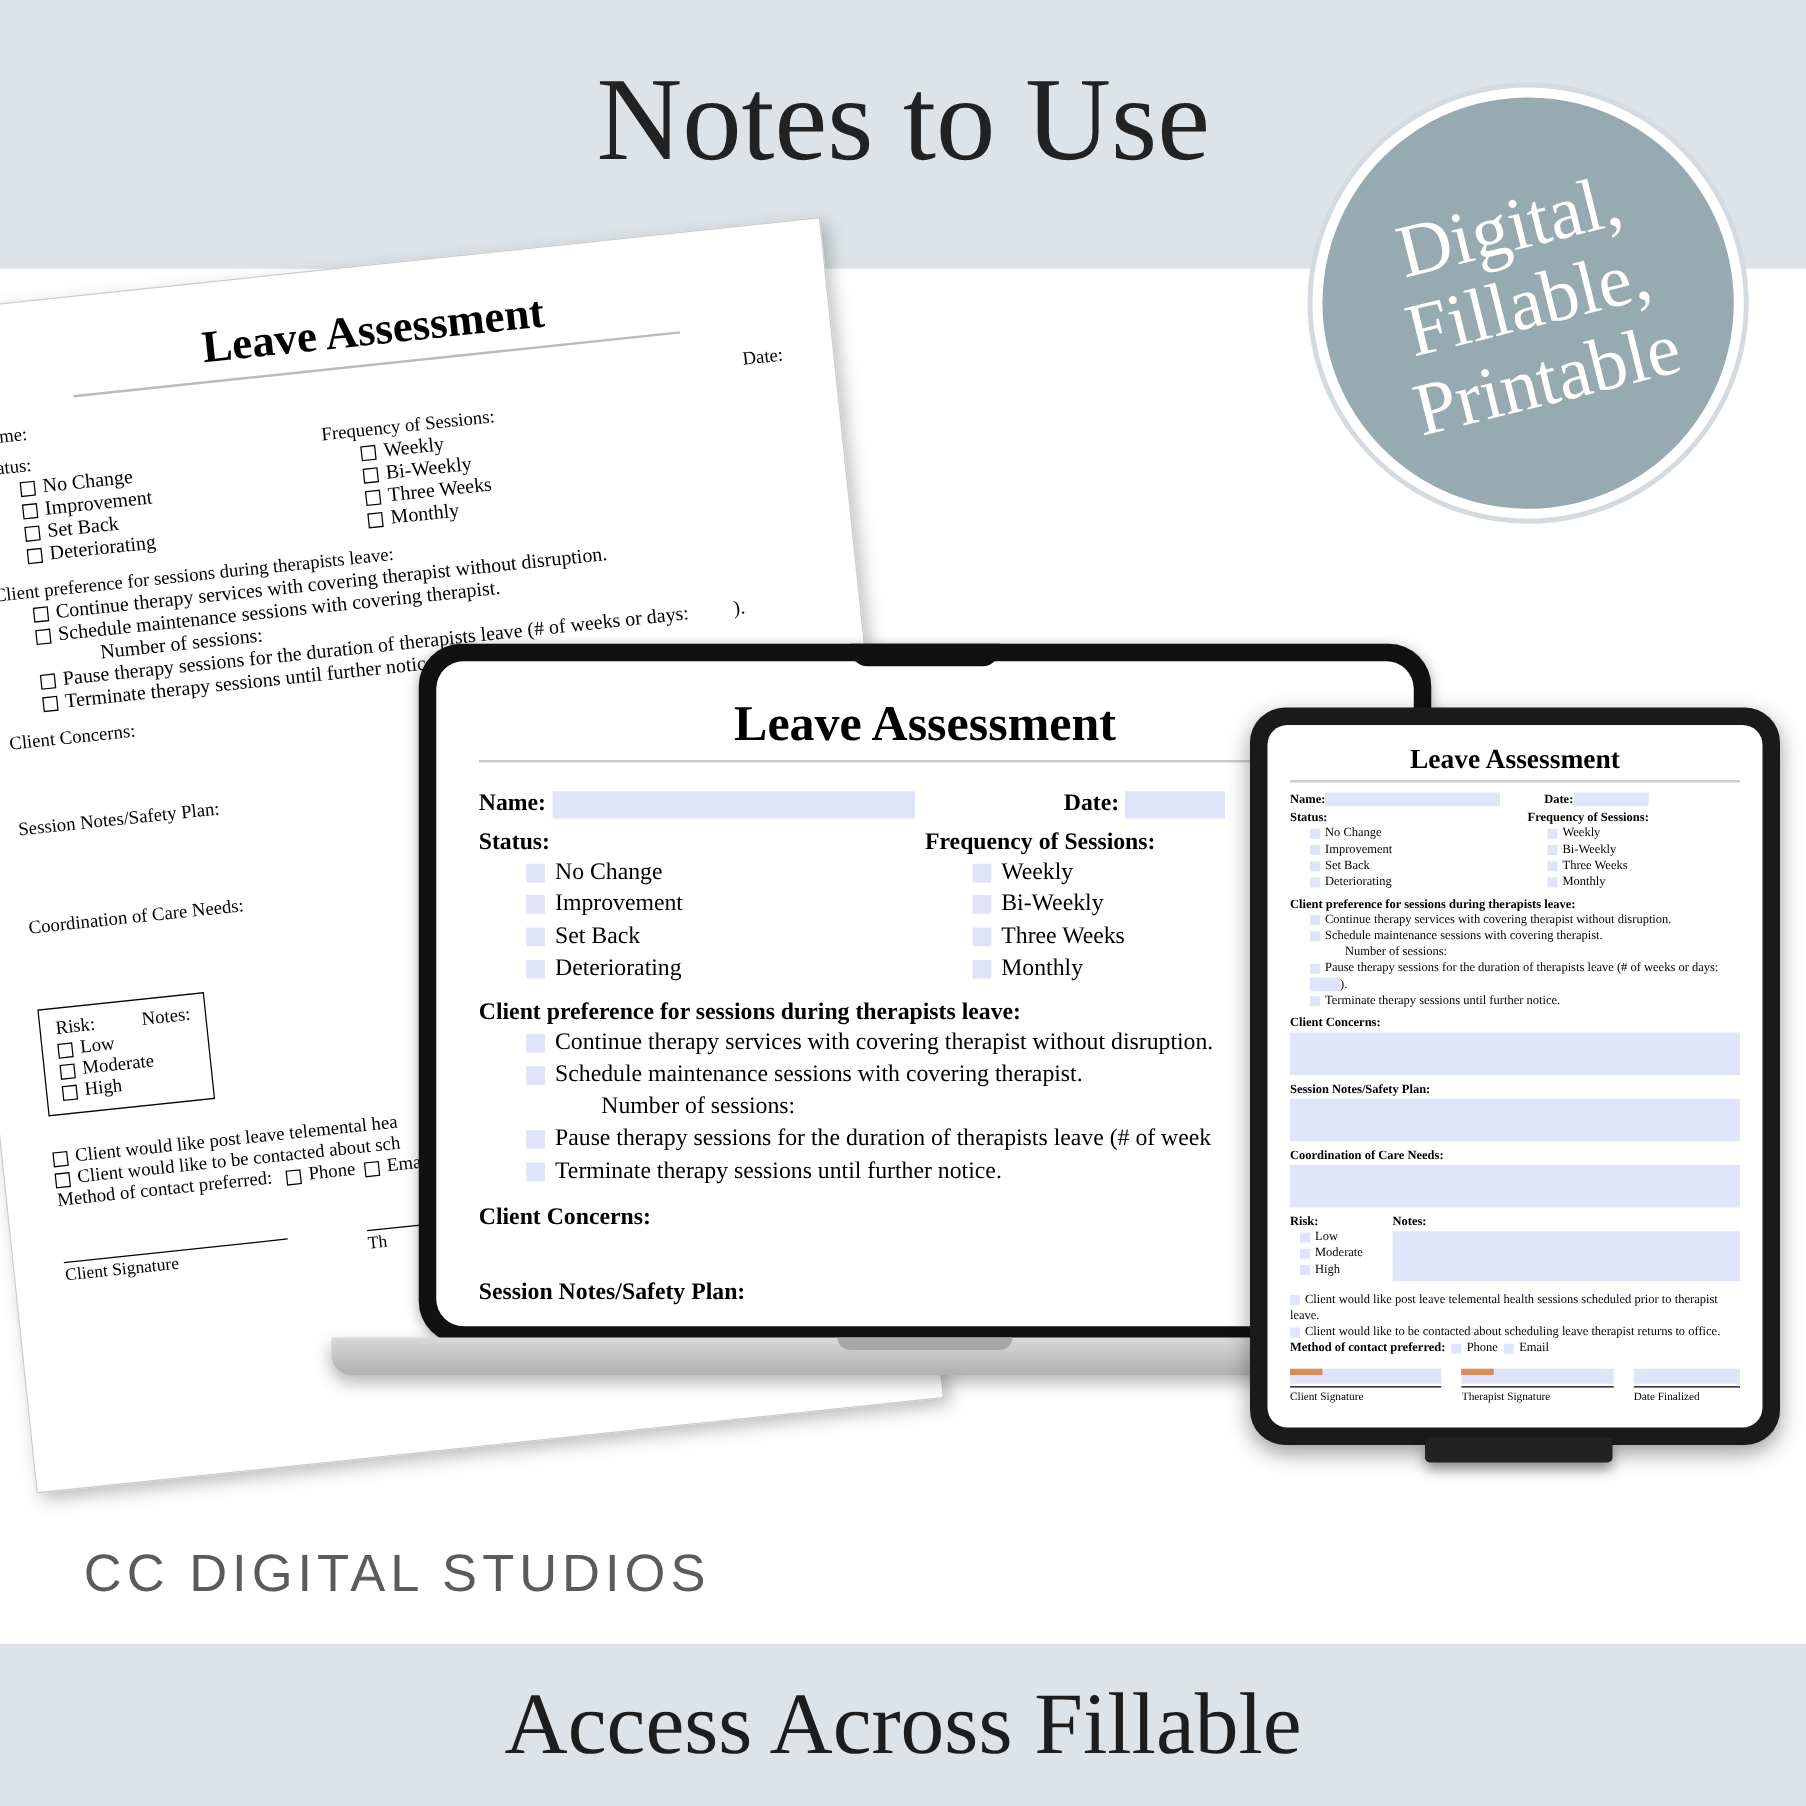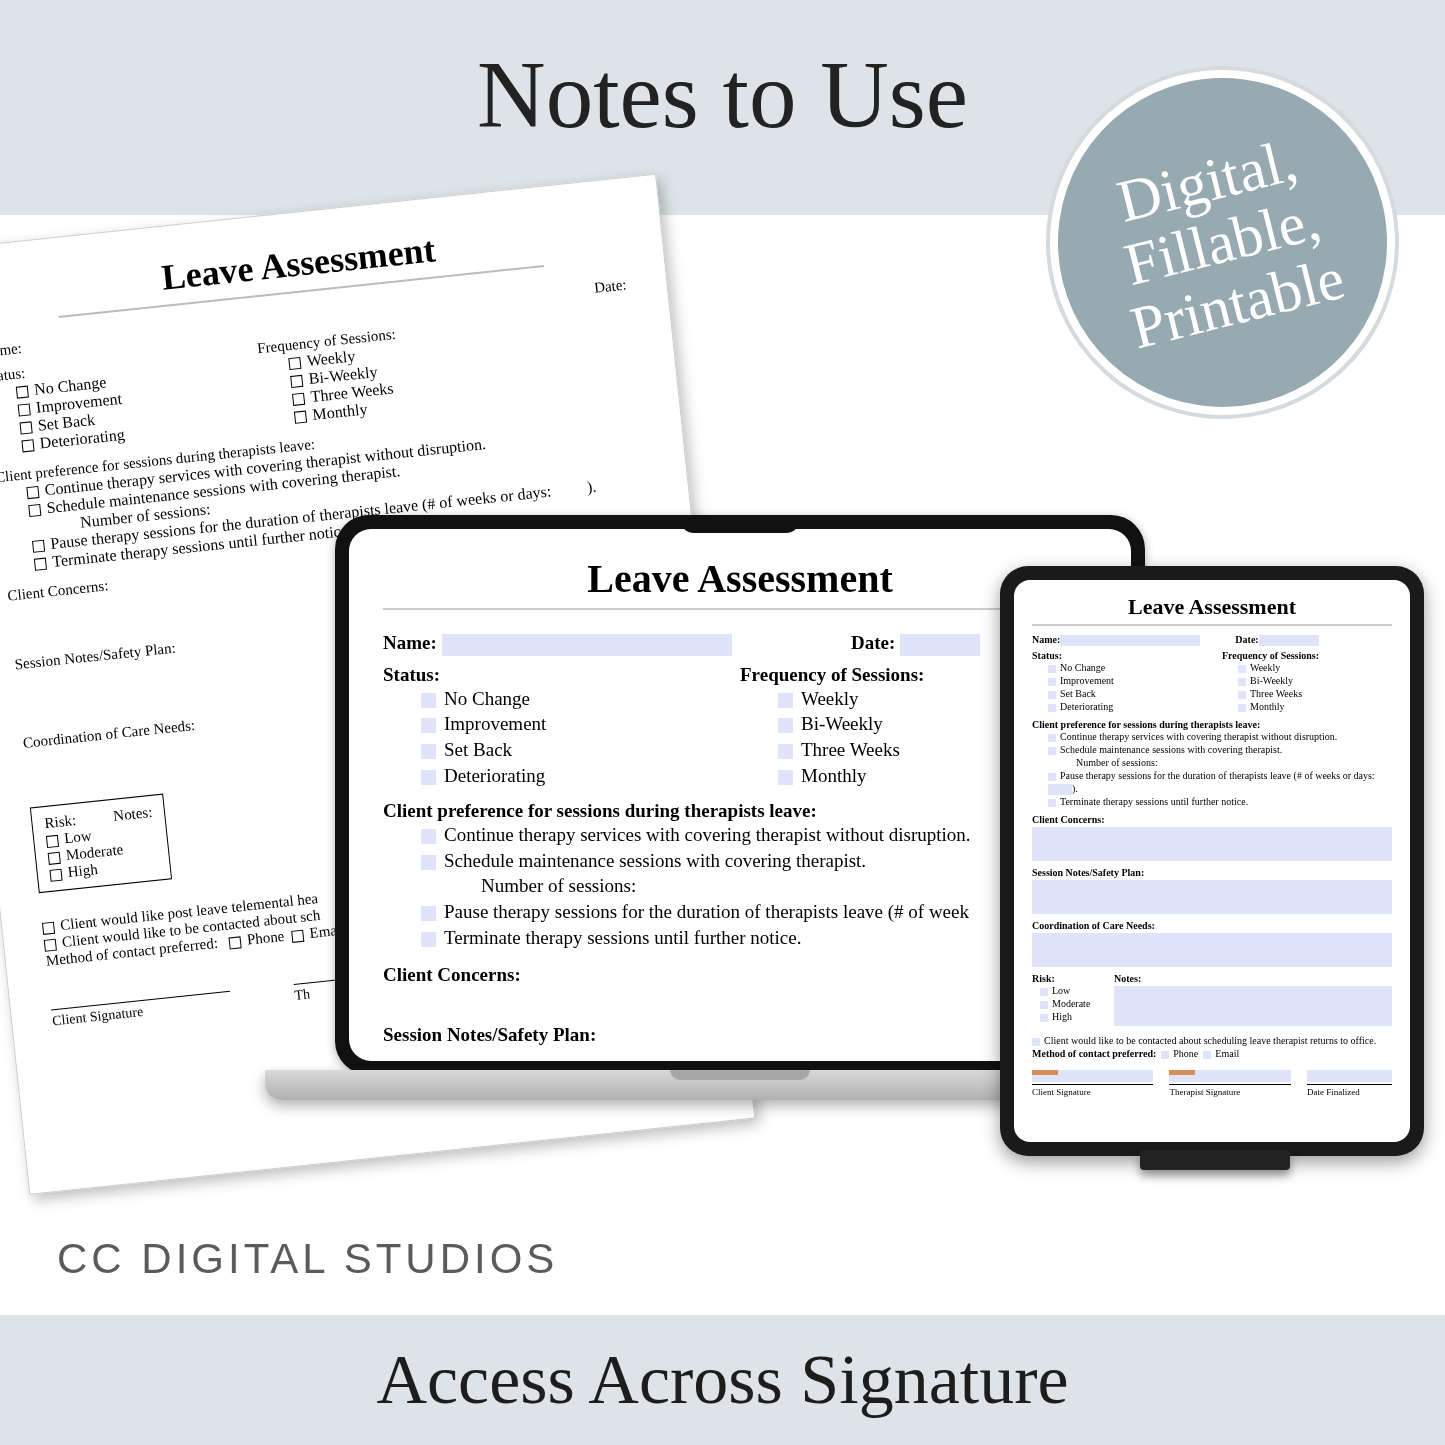--- a/index.html
+++ b/index.html
@@ -14,21 +14,21 @@
     border-radius: 50%; background: #97a9b1; color: #fff;
     display: flex; flex-direction: column; align-items: center; justify-content: center;
     transform: rotate(-14deg);
     border: 8px solid #fff;
     box-shadow: 0 0 0 4px #d4dadd;
     font-family: 'Brush Script MT', cursive;
     font-size: 60px; line-height: 1.05; text-align: center;
   }
   .badge-circle span { display: block; }
 
-  .brand { position: absolute; left: 57px; top: 1235px; font-family: Arial, Helvetica, sans-serif; letter-spacing: 4px; font-size: 42px; color: #5b5b5b; }
+  .brand { position: absolute; left: 67px; top: 1235px; font-family: Arial, Helvetica, sans-serif; letter-spacing: 4px; font-size: 42px; color: #5b5b5b; }
 
   .bottom-band { position: absolute; bottom: 0; left: 0; width: 1445px; height: 130px; background: #dde3e6; display: flex; align-items: center; justify-content: center; }
   .bottom-band .tagline { font-size: 70px; color: #1d1d1d; font-family: Georgia, serif; }
 
   
   .paper {
     position: absolute; top: 250px; left: -70px; width: 730px; height: 950px;
     background: #fff; border: 1px solid #ccc; box-shadow: 4px 6px 14px rgba(0,0,0,.25);
     transform: rotate(-6deg); transform-origin: top left;
     padding: 30px 40px; font-family: 'Times New Roman', serif; color: #000;
@@ -269,20 +269,21 @@
           <div><span class="tcb"></span><span>High</span></div>
         </div>
       </div>
       <div class="nbox">
         <b>Notes:</b>
         <div class="tarea" style="height:40px;"></div>
       </div>
     </div>
 
     <div style="margin-top:8px; line-height:1.3;">
+      <div><span class="tcb"></span><span>Client would like post leave telemental health sessions scheduled prior to therapist leave.</span></div>
       <div><span class="tcb"></span><span>Client would like to be contacted about scheduling leave therapist returns to office.</span></div>
       <div><b>Method of contact preferred:</b>&nbsp;&nbsp;<span class="tcb"></span><span>Phone</span>&nbsp;&nbsp;<span class="tcb"></span><span>Email</span></div>
     </div>
 
     <div class="tsig">
       <div>
         <div class="sline"></div>
         <div class="und">Client Signature</div>
       </div>
       <div>
@@ -293,14 +294,14 @@
         <div class="sline sl-nob"></div>
         <div class="und">Date Finalized</div>
       </div>
     </div>
   </div>
 </div>
 <div class="tablet-stand"></div>
 
 <div class="brand">CC DIGITAL STUDIOS</div>
 <div class="bottom-band">
-  <div class="tagline">Access Across Signature</div>
+  <div class="tagline">Access Across Fillable</div>
 </div>
 
 </body></html>

